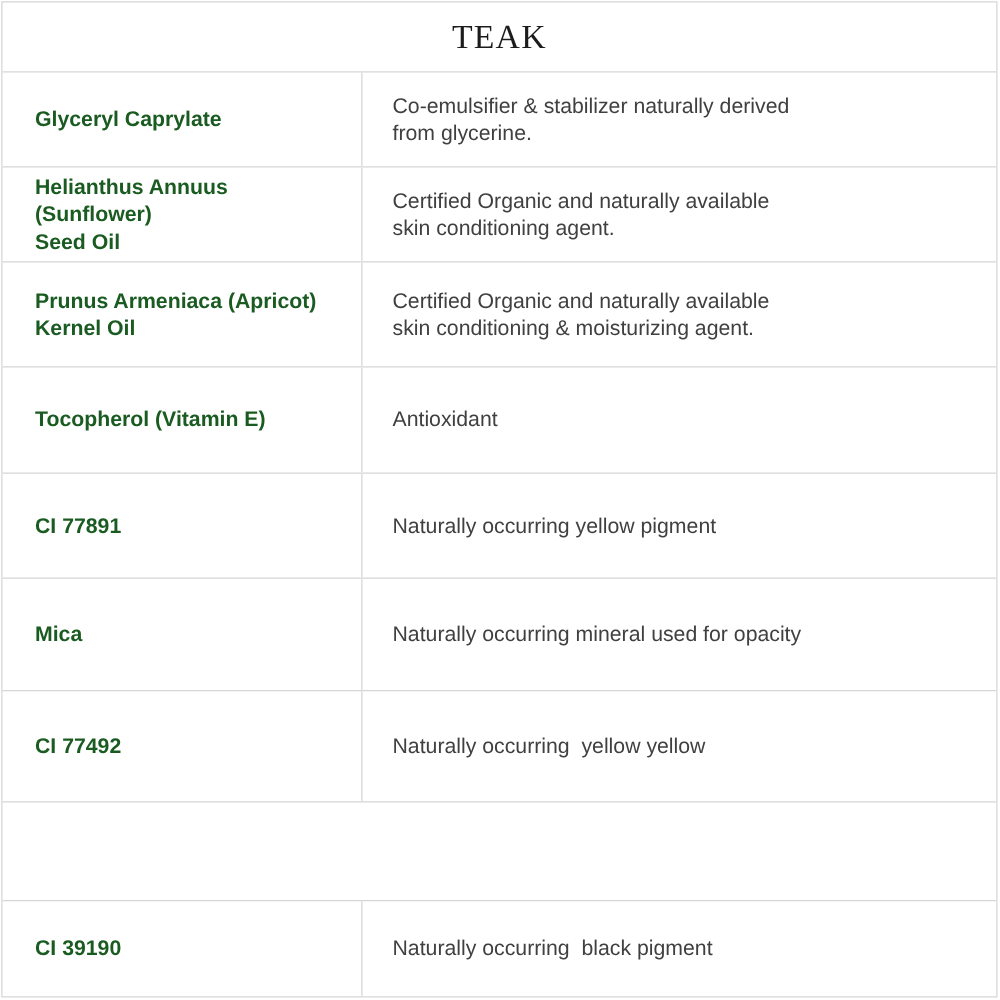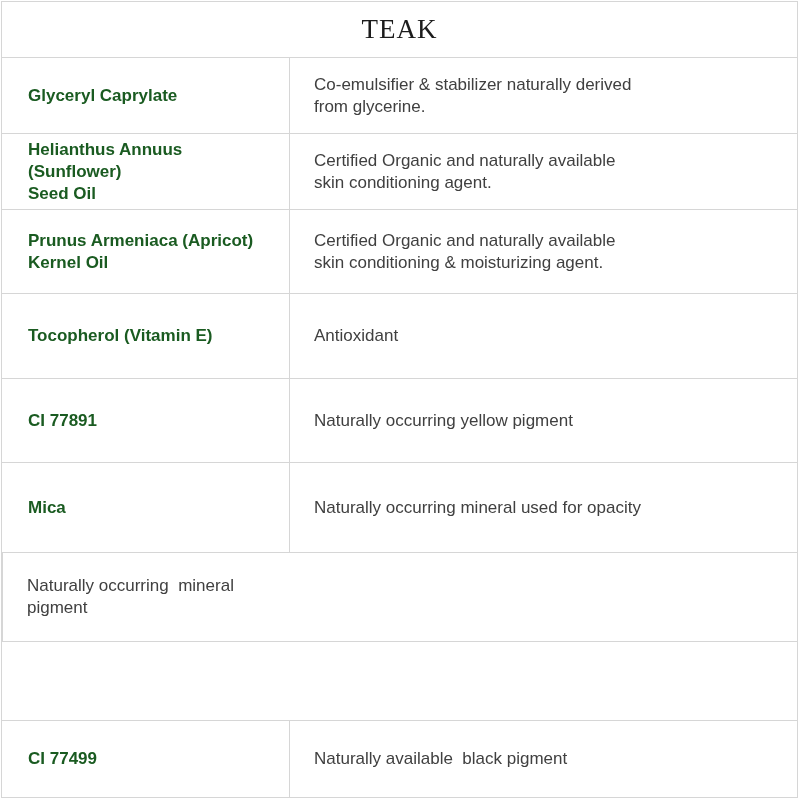--- a/index.html
+++ b/index.html
@@ -112,24 +112,25 @@
     <div class="cell name">CI 77891</div>
     <div class="cell desc">Naturally occurring yellow pigment</div>
   </div>
 
   <div class="row">
     <div class="cell name">Mica</div>
     <div class="cell desc">Naturally occurring mineral used for opacity</div>
   </div>
 
   <div class="row">
-    <div class="cell desc">Naturally occurring  mineral pigment</div>
+    <div class="cell name">CI 77492</div>
+    <div class="cell desc">Naturally occurring  yellow yellow</div>
   </div>
 
   <div class="row">
   </div>
 
   <div class="row">
-    <div class="cell name">CI 77499</div>
-    <div class="cell desc">Naturally available  black pigment</div>
+    <div class="cell name">CI 39190</div>
+    <div class="cell desc">Naturally occurring  black pigment</div>
   </div>
 </div>
 </div>
 
 </body></html>

